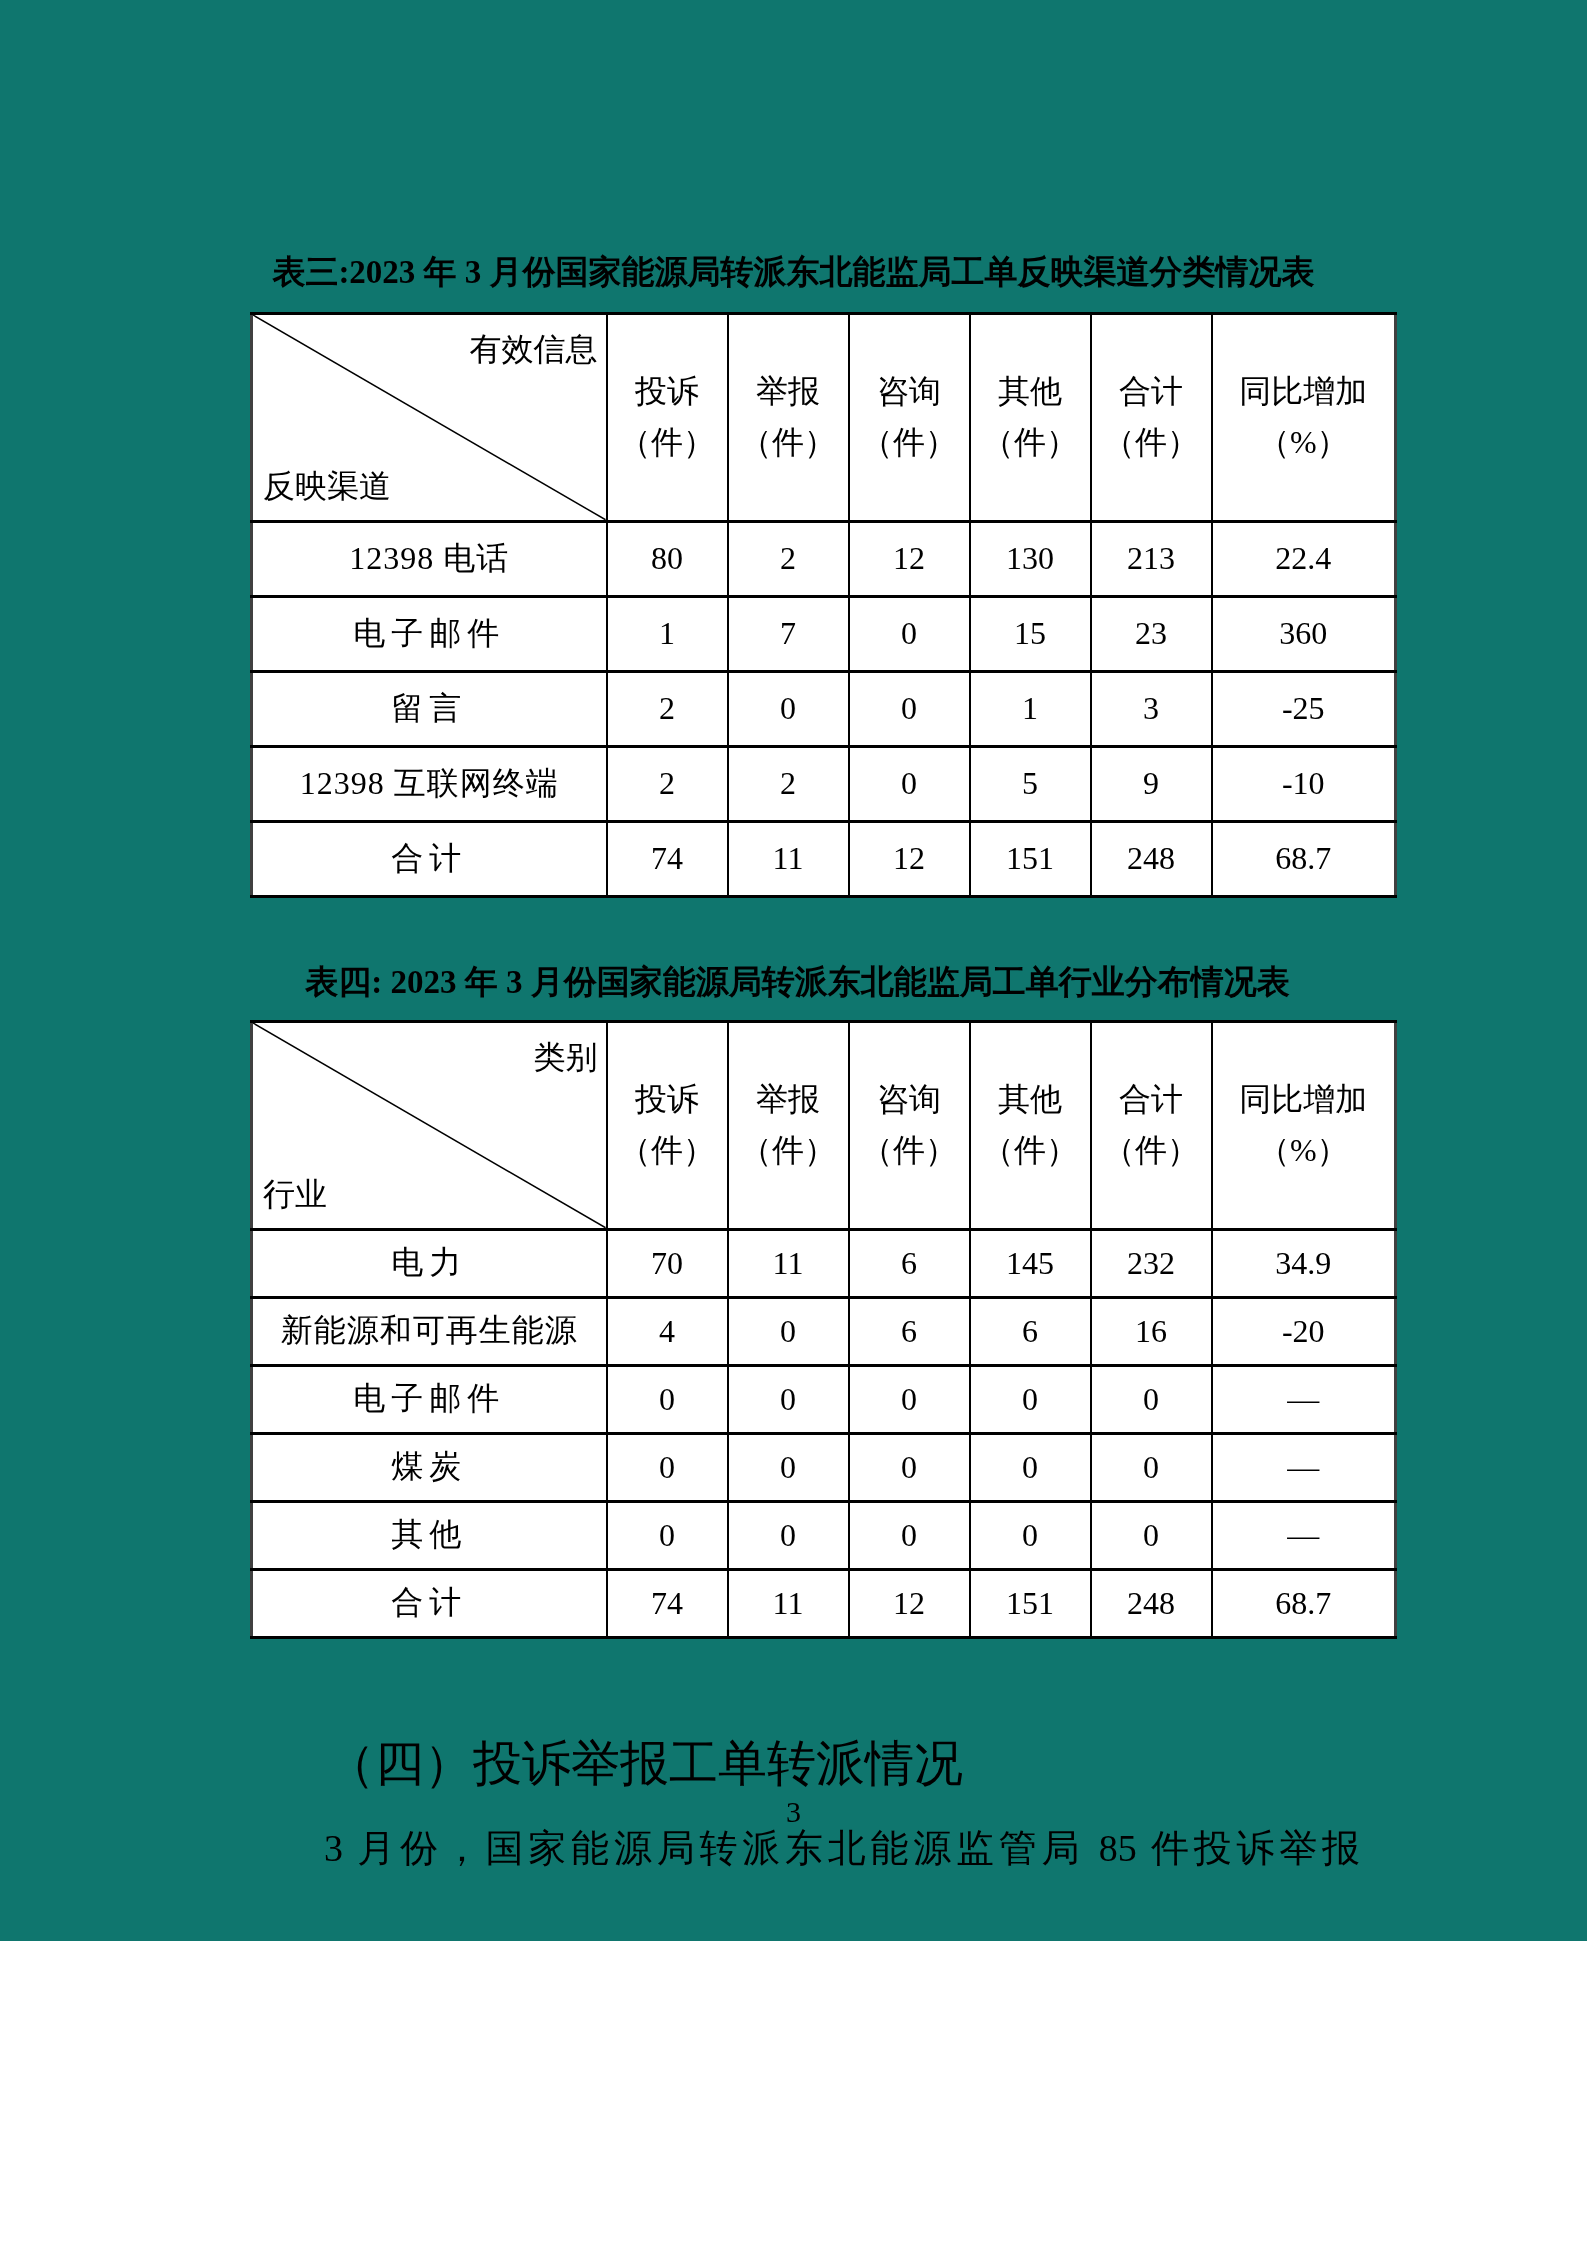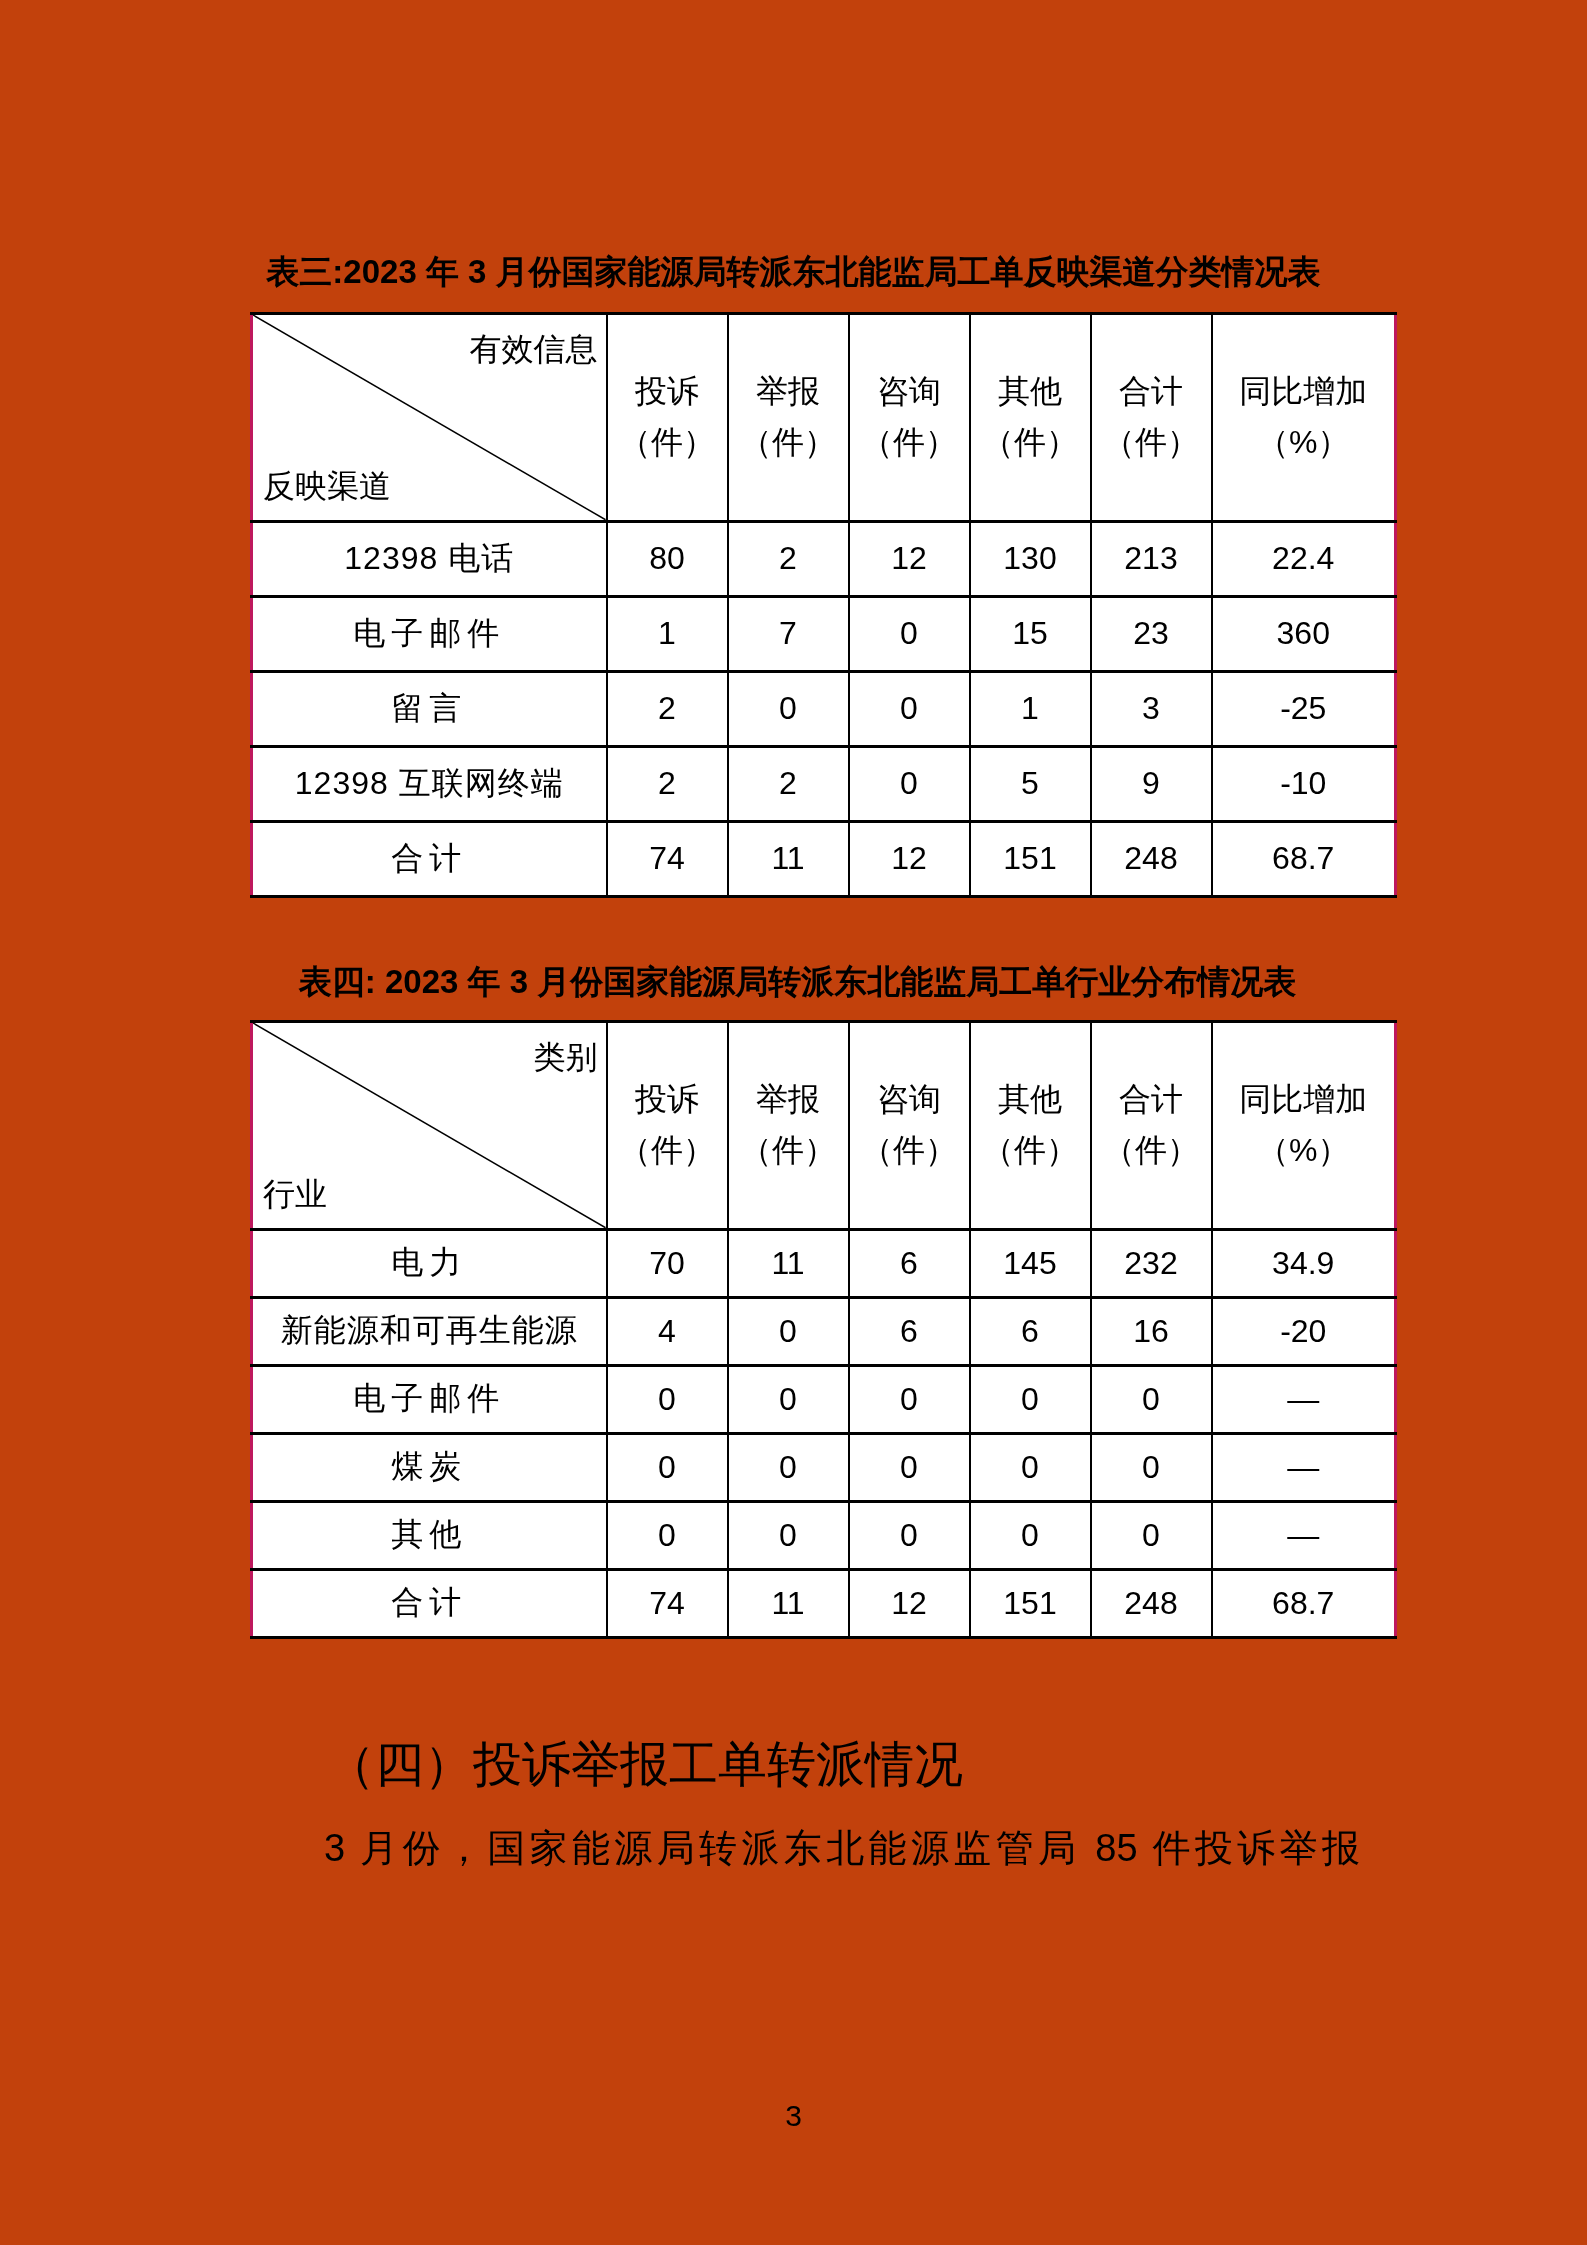--- a/index.html
+++ b/index.html
@@ -1,41 +1,41 @@
 <!DOCTYPE html>
 <html lang="zh"><head>
 <meta charset="utf-8">
 <style>
   html, body { margin: 0; padding: 0; background: #ffffff; }
   .page {
     position: relative;
     width: 1587px;
-    height: 2245px;
-    background: #c2410c;
+    height: 1941px;
+    background: #0f766e;
     color: #000000;
-    font-family: Liberation Sans, sans-serif;
+    font-family: Liberation Serif, serif;
     overflow: hidden;
   }
   .doc-title {
     text-align: center;
     font-weight: 700;
     font-size: 33px;
     line-height: 44px;
     margin: 0;
   }
   #title3 { padding-top: 250px; }
   #title4 { margin-top: 62px; padding-left: 8px; }
 
   table.data-table {
     border-collapse: collapse;
     table-layout: fixed;
     width: 1145px;
     margin-left: 250px;
     background: #ffffff;
-    border: 3px solid #be185d;
+    border: 3px solid #404040;
   }
   #table3 { margin-top: 18px; }
   #table4 { margin-top: 16px; }
 
   .data-table th, .data-table td {
     border: 2px solid #000;
     border-top-width: 3px;
     border-bottom-width: 3px;
     text-align: center;
     vertical-align: middle;

